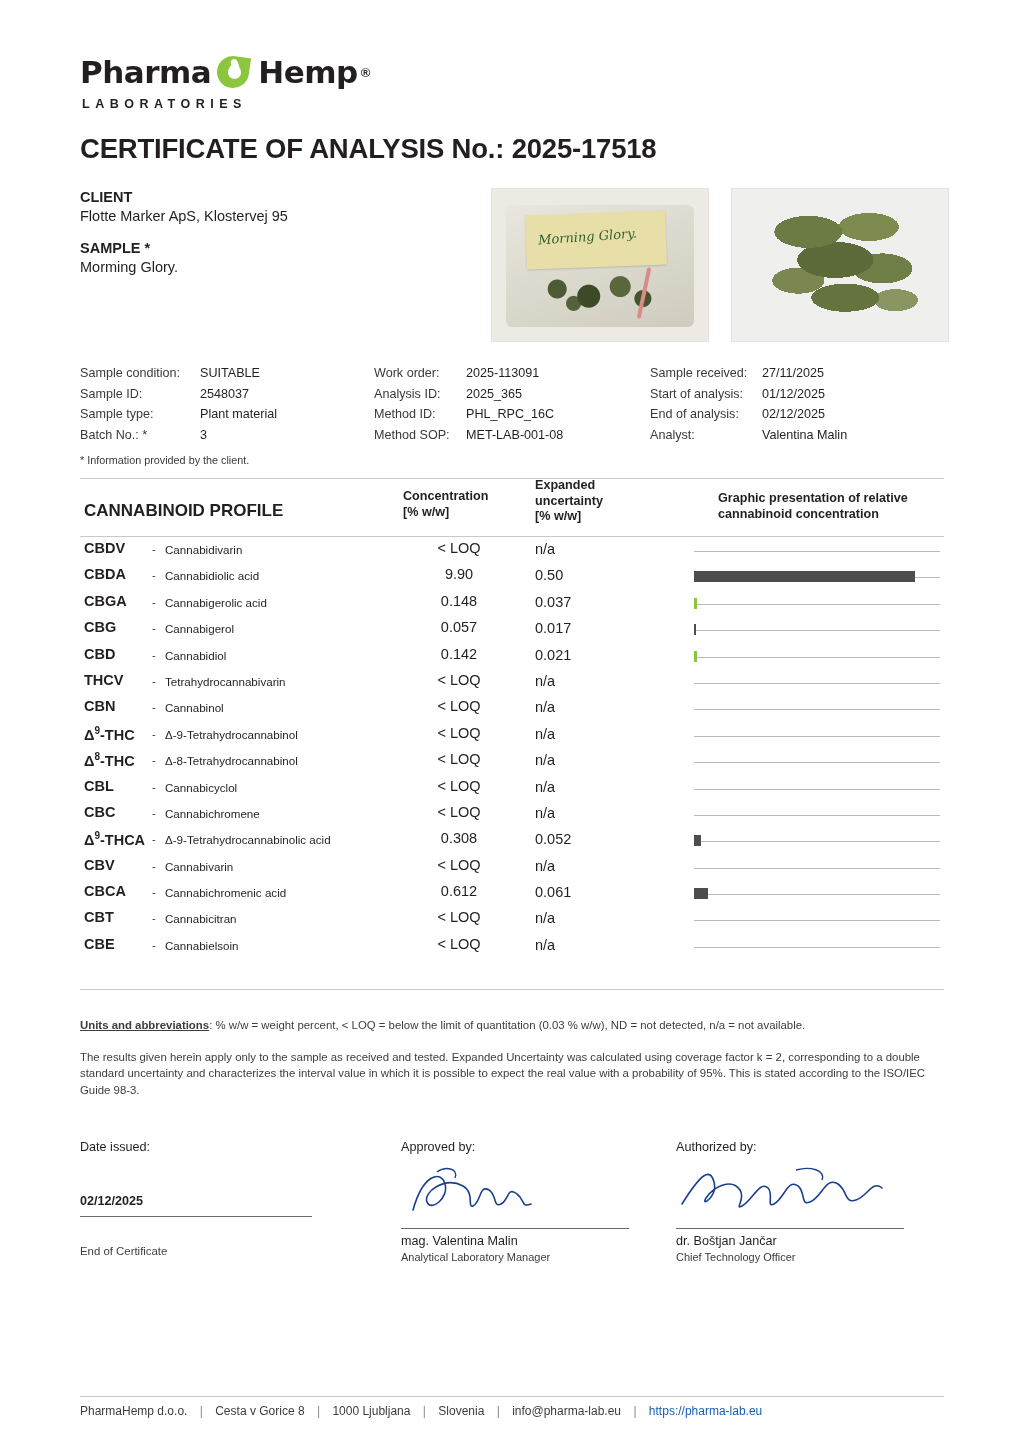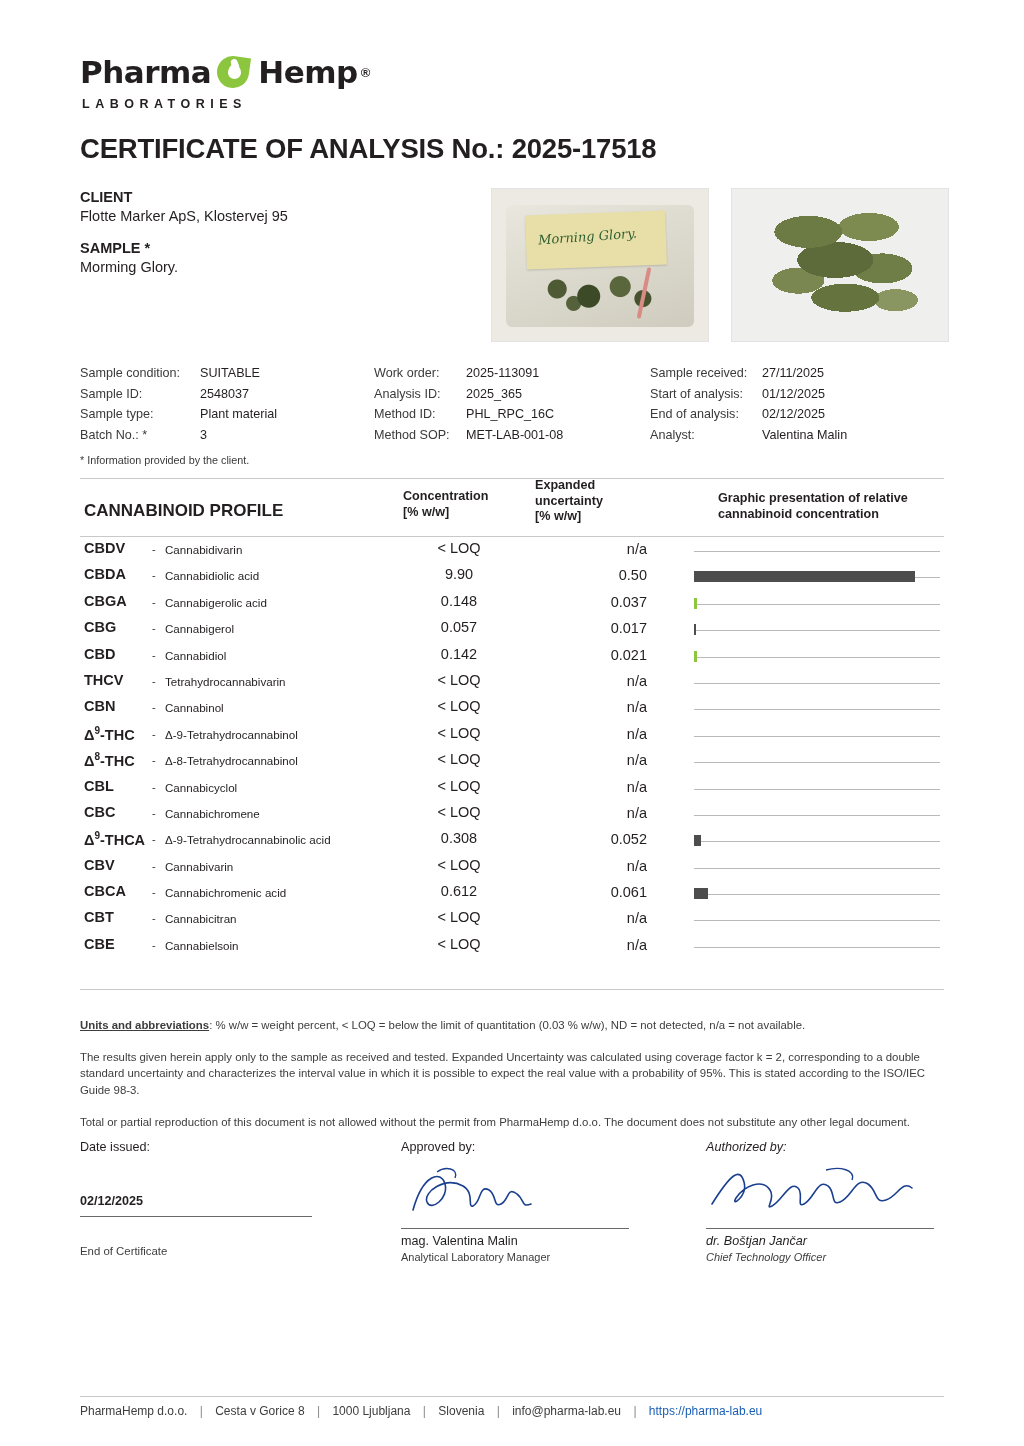--- a/index.html
+++ b/index.html
@@ -312,21 +312,21 @@
     top: 2px;
     width: 112px;
     text-align: center;
     font-size: 14.5px;
   }
   .r-unc {
     position: absolute;
     left: 455px;
     top: 3px;
     width: 112px;
-    text-align: right;
+    text-align: left;
     font-size: 14.5px;
   }
   .r-bar-track {
     position: absolute;
     left: 614px;
     top: 13px;
     width: 246px;
     height: 1px;
     background: #b9b9b9;
   }
@@ -357,21 +357,21 @@
   .sig {
     position: absolute;
     left: 0;
     top: 1140px;
     width: 864px;
     font-size: 12.6px;
   }
   .sig-col { position: absolute; top: 0; }
   .sig-col.s1 { left: 0; width: 250px; }
   .sig-col.s2 { left: 321px; width: 250px; }
-  .sig-col.s3 { left: 626px; width: 250px; font-style: italic; }
+  .sig-col.s3 { left: 596px; width: 250px; }
   .sig-head { color: #231f20; }
   .sig-date {
     margin-top: 40px;
     font-weight: bold;
     font-size: 12.6px;
   }
   .sig-line {
     margin-top: 8px;
     width: 232px;
     height: 1px;
@@ -679,21 +679,20 @@
           <div class="r-unc">n/a</div>
           <div class="r-bar-track"></div>
         </div>
       </div>
 
     <div class="rule" style="top:989px;"></div>
 
     <div class="notes">
       <p><span class="u b">Units and abbreviations</span><span>: % w/w = weight percent, &lt; LOQ = below the limit of quantitation (0.03 % w/w), ND = not detected, n/a = not available.</span></p>
       <p>The results given herein apply only to the sample as received and tested. Expanded Uncertainty was calculated using coverage factor k = 2, corresponding to a double standard uncertainty and characterizes the interval value in which it is possible to expect the real value with a probability of 95%. This is stated according to the ISO/IEC Guide 98-3.</p>
-      <p>Total or partial reproduction of this document is not allowed without the permit from PharmaHemp d.o.o. The document does not substitute any other legal document.</p>
     </div>
 
     <div class="sig">
       <div class="sig-col s1">
         <div class="sig-head">Date issued:</div>
         <div class="sig-date">02/12/2025</div>
         <div class="sig-line"></div>
       </div>
 
       <div class="sig-col s2">

